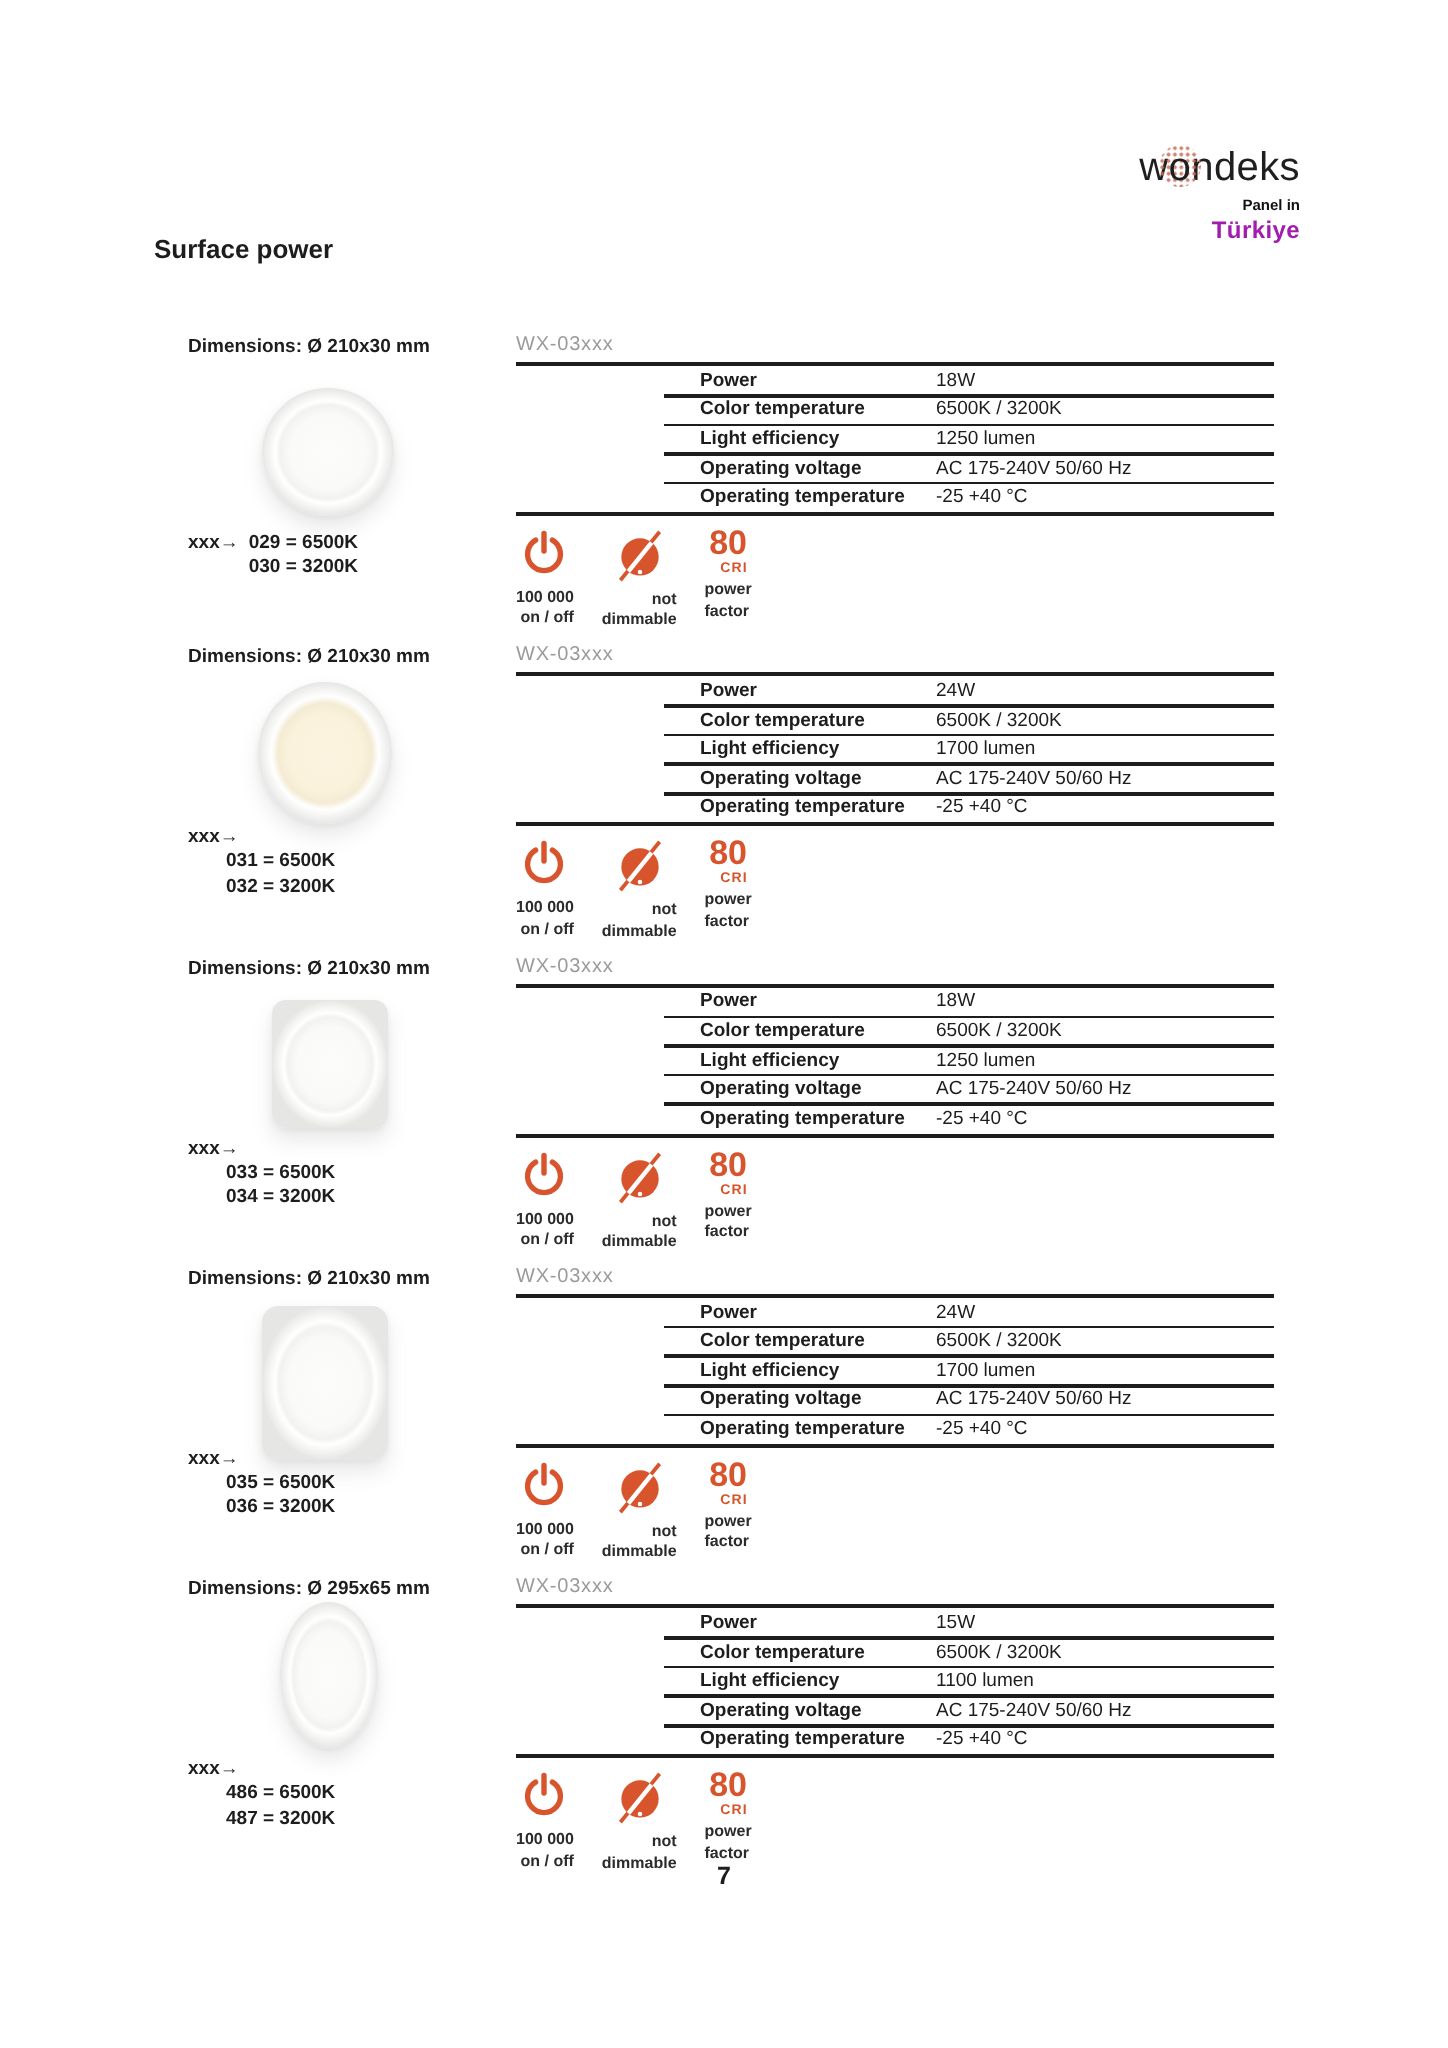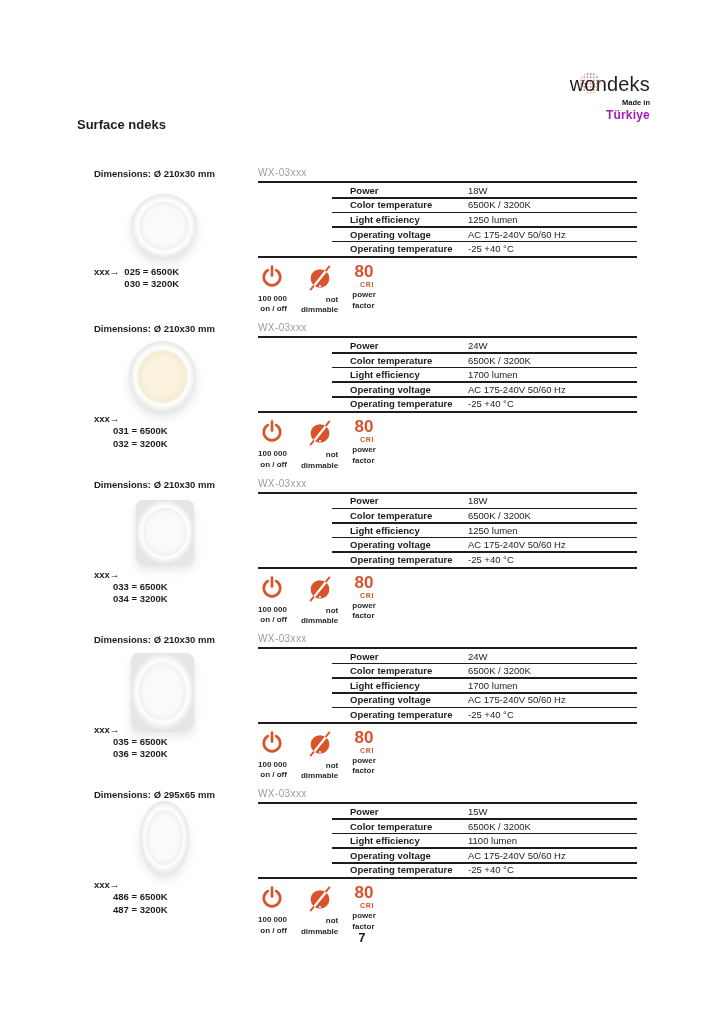--- a/index.html
+++ b/index.html
@@ -63,36 +63,36 @@
   .feat-cri .feat-label{text-align:left;margin-top:2px;}
 
   
   .pagenum{position:absolute;left:0;top:931px;width:724px;text-align:center;font-size:12.5px;font-weight:700;}
 </style>
 </head>
 <body>
 
 <div class="page">
 
-  <div class="subtitle">Surface ndeks</div>
+  <div class="subtitle">Surface power</div>
 
   <div class="brand">
     <div class="logo"><span>w</span><span class="logo-o"><span class="dotbg"></span><span class="oletter">o</span></span><span>ndeks</span></div>
-    <div class="made-in">Made in</div>
+    <div class="made-in">Panel in</div>
     <div class="country">Türkiye</div>
   </div>
 
   <main id="sections">
   <section class="product inline-prefix">
     <div class="dims">Dimensions: Ø 210x30 mm</div>
     <div class="panel shape-round tone-cool"></div>
     <div class="codes">
       <span class="xxx">xxx→</span>
       <div class="code-list">
-            <div class="code">025 = 6500K</div>
+            <div class="code">029 = 6500K</div>
             <div class="code">030 = 3200K</div>
           </div>
     </div>
     <div class="right">
       <div class="model">WX-03xxx</div>
       <div class="spec-table">
             <div class="spec-row">
               <span class="lbl">Power</span>
               <span class="val">18W</span>
             </div>

